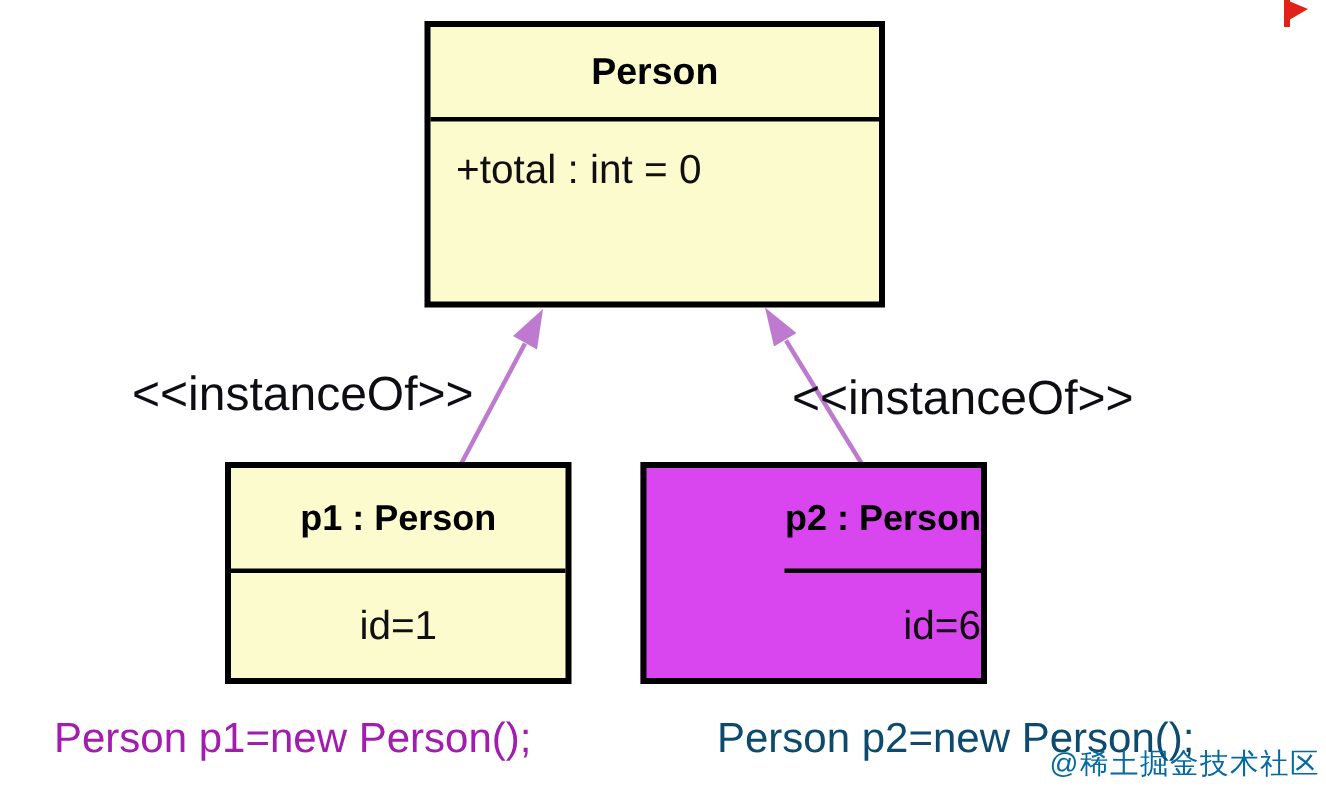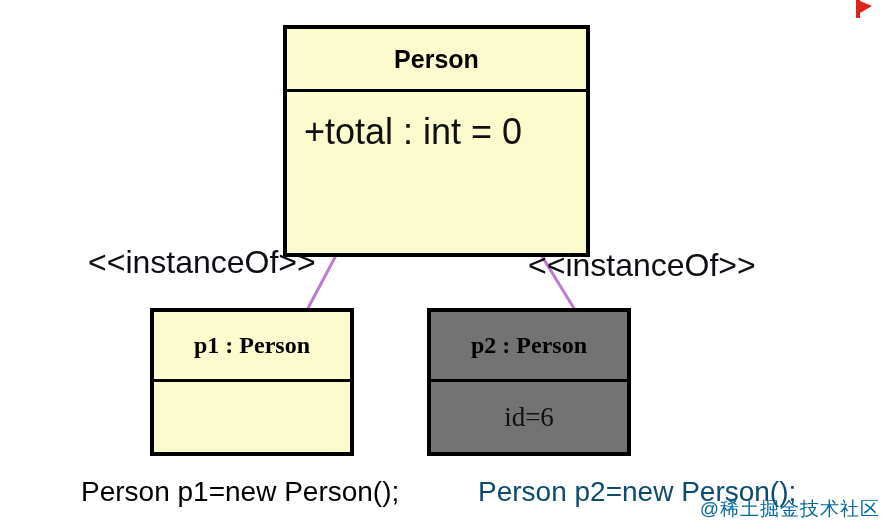--- a/index.html
+++ b/index.html
@@ -27,47 +27,45 @@
     position: absolute;
     border: 4px solid #000000;
     box-sizing: border-box;
     display: flex;
     flex-direction: column;
   }
   .class-box {
     left: 283px;
     top: 14px;
     width: 307px;
-    height: 232px;
-    margin-top: 11px;
+    height: 191px;
   }
   .box-title {
     flex: 0 0 auto;
     border-bottom: 3px solid #000000;
     display: flex;
     align-items: center;
     justify-content: center;
     font-weight: bold;
     color: #000000;
   }
   .class-box .box-title {
     height: 60px;
     font-size: 25px;
   }
   .class-attributes {
     flex: 1 1 auto;
     padding: 12px 0 0 17px;
-    font-size: 36px;
+    font-size: 27px;
     color: #101010;
     line-height: 1.55;
   }
   .object-box {
-    width: 204px;
+    width: 231px;
     height: 148px;
-    font-family: Liberation Serif, serif;
   }
   .object-box-p1 { left: 150px; top: 308px; }
   .object-box-p2 { left: 427px; top: 308px; }
   .object-box .box-title {
     height: 67px;
     font-size: 24px;
   }
   .object-value {
     flex: 1 1 auto;
     display: flex;
@@ -129,28 +127,29 @@
     <div class="class-attributes">
       <div>+total : int = 0</div>
     </div>
   </div>
 
   <div class="edge-label edge-label-left">&lt;&lt;instanceOf&gt;&gt;</div>
   <div class="edge-label edge-label-right">&lt;&lt;instanceOf&gt;&gt;</div>
 
   <div class="uml-box object-box object-box-p1" style="background-color: rgb(252, 251, 206);">
     <div class="box-title">p1 : Person</div>
+    <div class="object-value">id=1</div>
   </div>
 
-  <div class="uml-box object-box object-box-p2" style="background-color: #737373;">
+  <div class="uml-box object-box object-box-p2" style="background-color: #d946ef; align-items: flex-end;">
     <div class="box-title">p2 : Person</div>
     <div class="object-value">id=6</div>
   </div>
 
-  <div class="code-line code-line-p1" style="color: #000000; margin-left: 45px;">Person p1=new Person();</div>
+  <div class="code-line code-line-p1" style="color: #a21caf;">Person p1=new Person();</div>
   <div class="code-line code-line-p2" style="color: #0c4a6e;">Person p2=new Person();</div>
 
   <div class="watermark" style="color: #0369a1;">@稀土掘金技术社区</div>
 
   <svg class="corner-mark" viewBox="0 0 22 20">
     <rect x="3" y="0" width="4" height="18" fill="#e02318"></rect>
     <polygon points="7,1 19,6 7,13" fill="#e02318"></polygon>
   </svg>
 
 </div>

